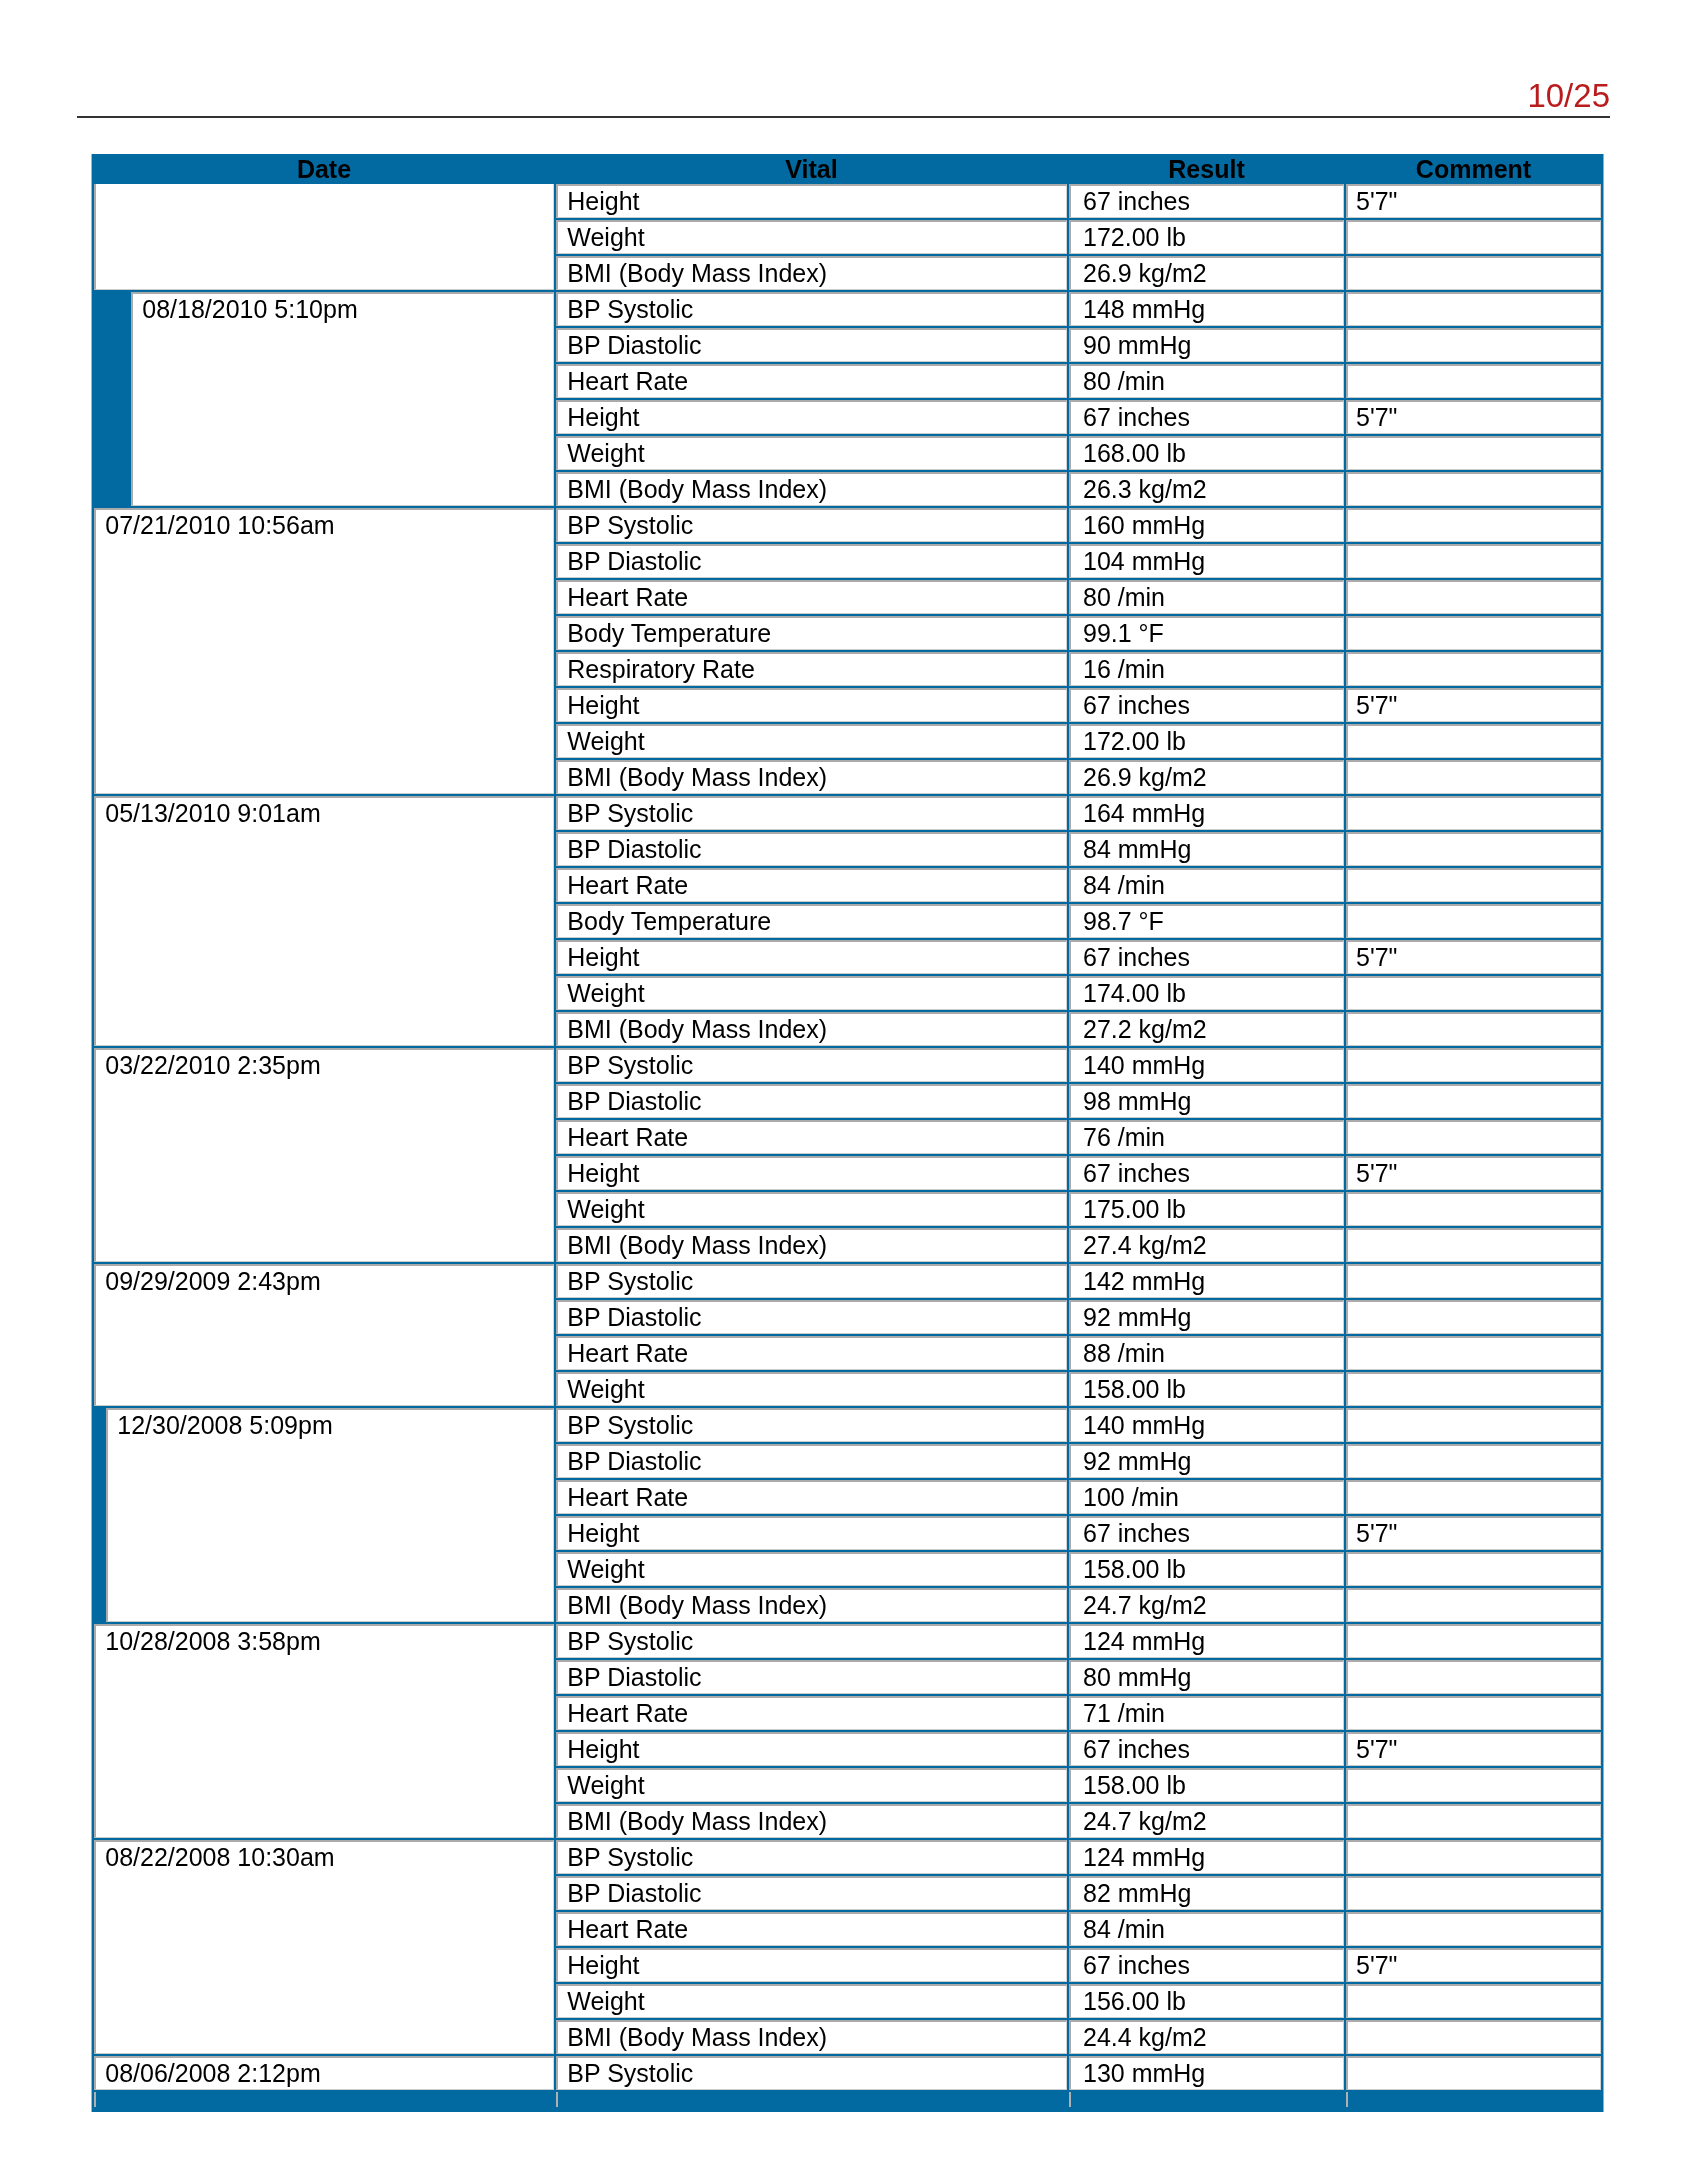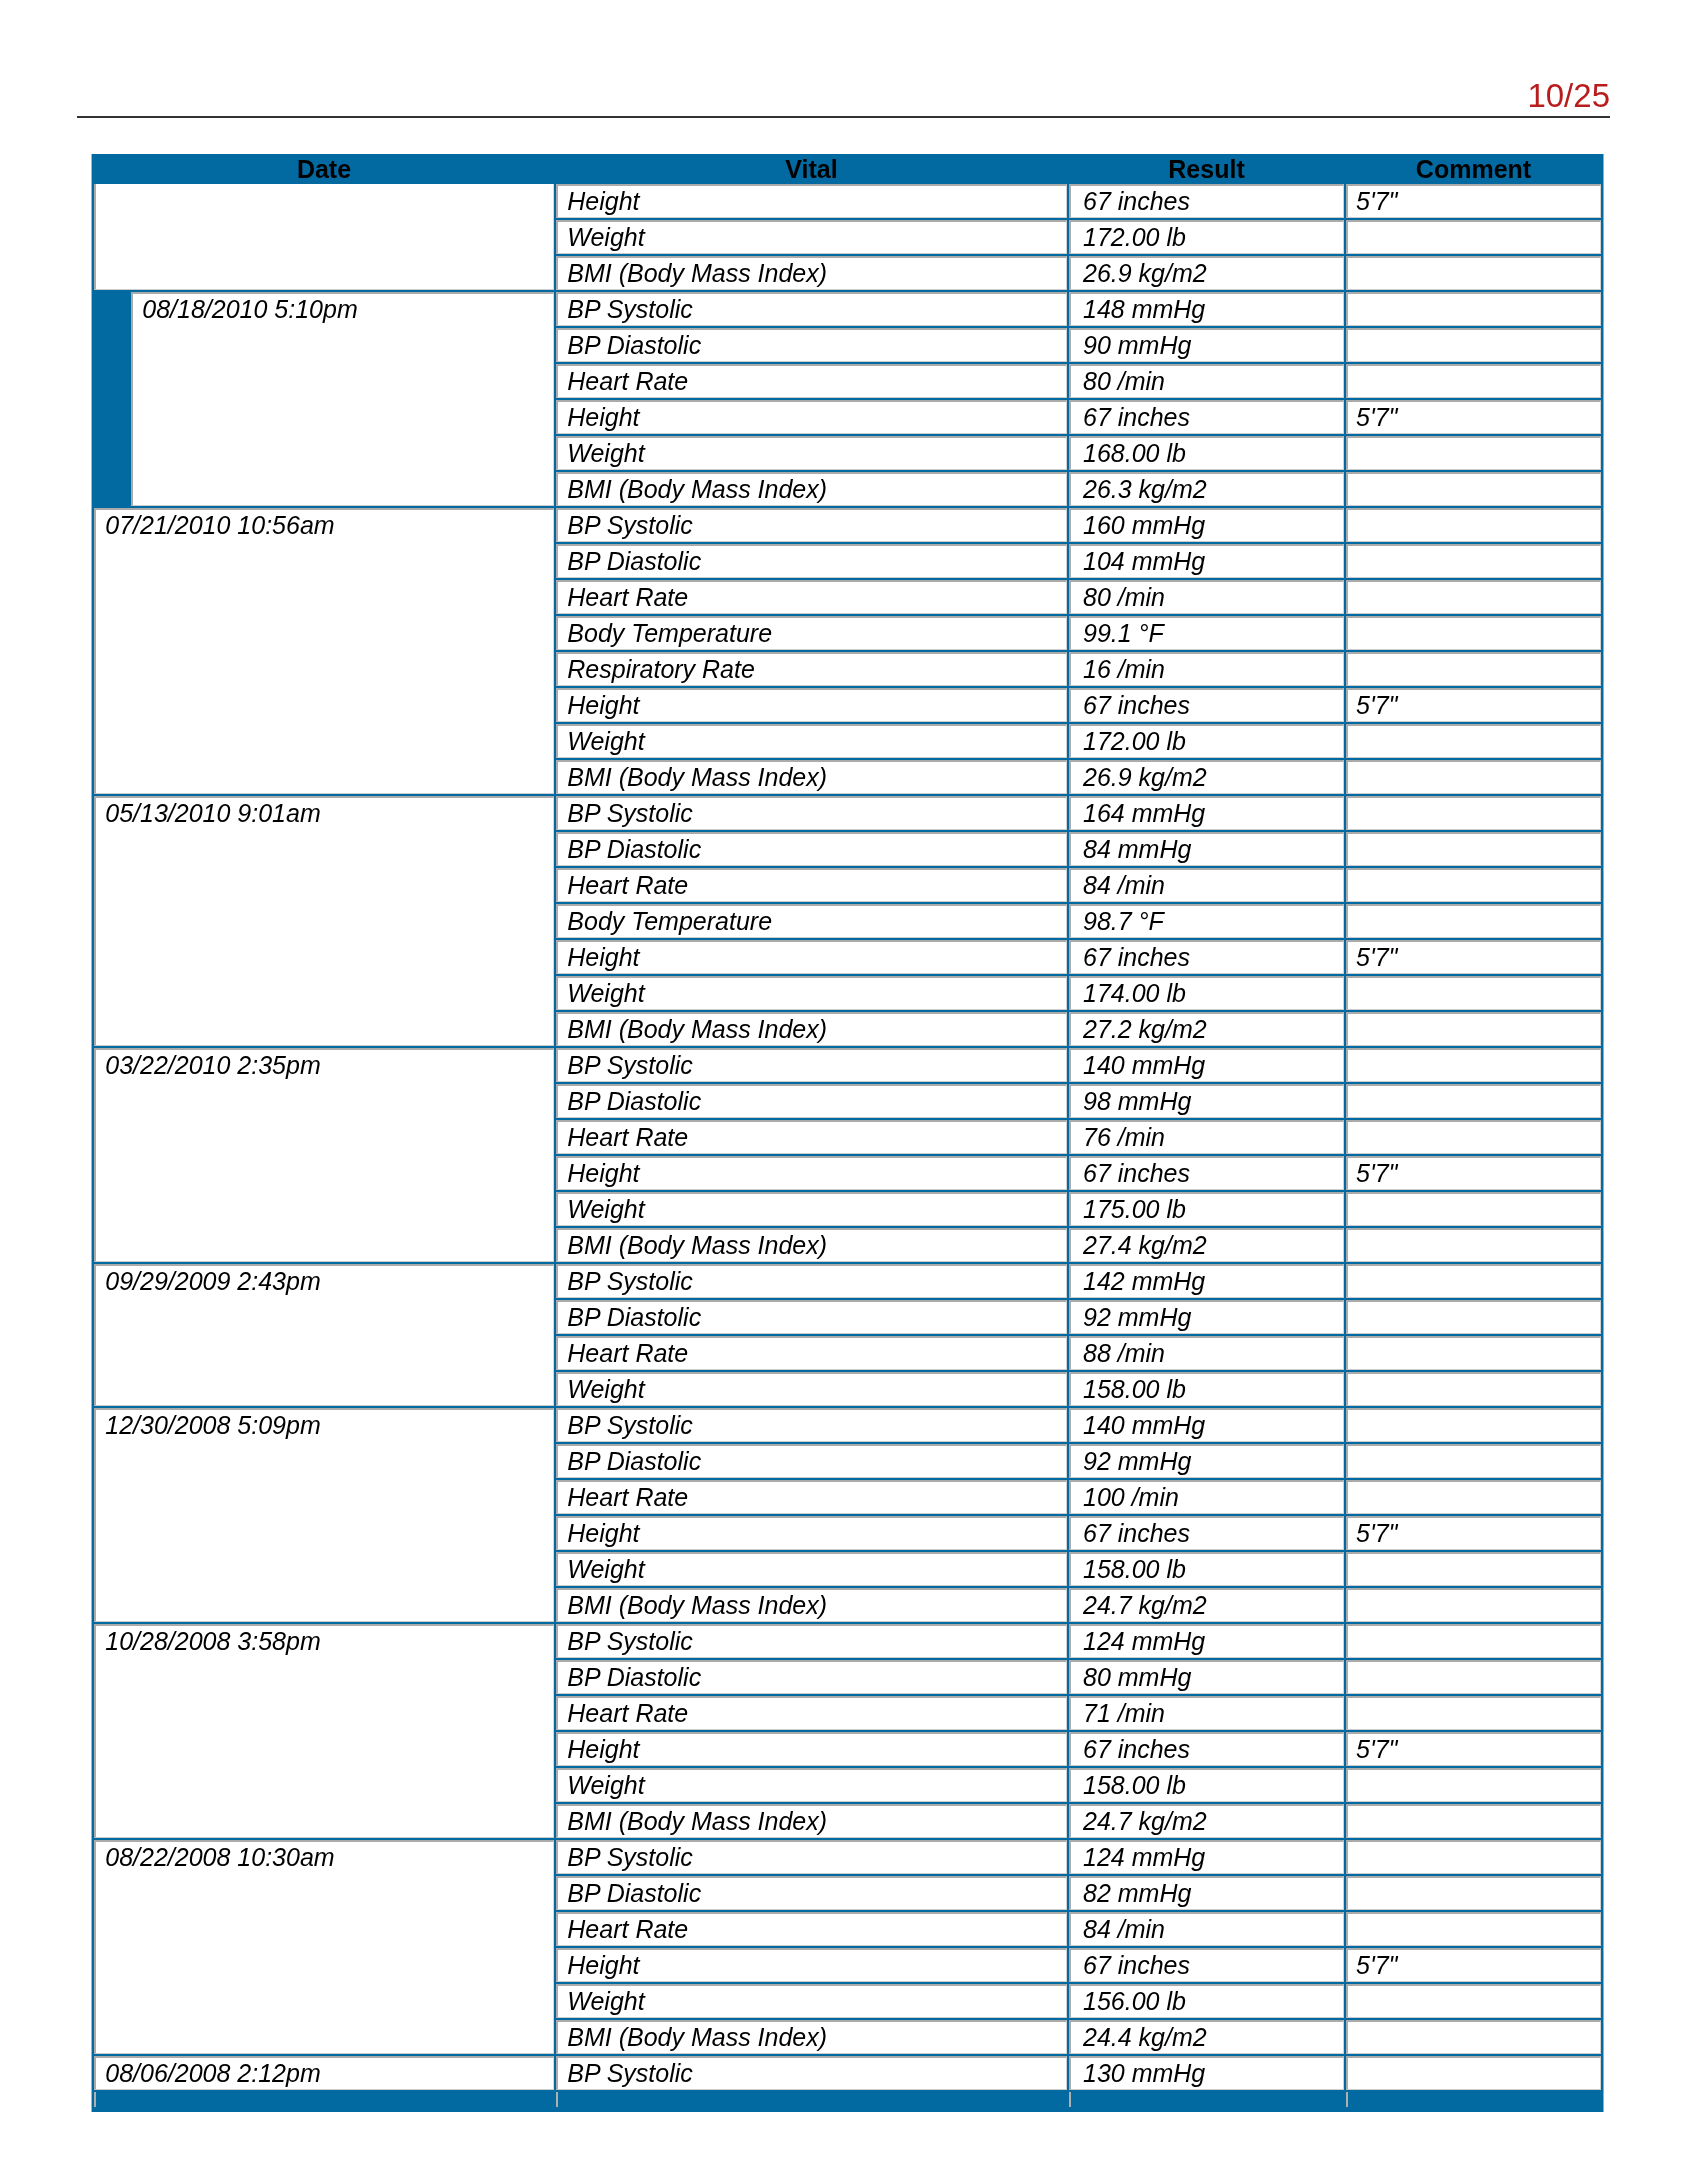--- a/index.html
+++ b/index.html
@@ -56,21 +56,20 @@
     font-weight: bold;
     font-size: 25px;
     text-align: center;
     white-space: nowrap;
   }
 
   .groups {
     display: flex;
     flex-direction: column;
     gap: 2px;
-    font-style: italic;
   }
 
   .group {
     row-gap: 2px;
   }
 
   .cell {
     background: #fff;
     border-top: 2.6px solid #ababab;
     border-left: 2.6px solid #ababab;
@@ -265,21 +264,21 @@
 
   <div class="cell vital-cell">Heart Rate</div>
   <div class="cell result-cell">88 /min</div>
   <div class="cell comment-cell"></div>
 
   <div class="cell vital-cell">Weight</div>
   <div class="cell result-cell">158.00 lb</div>
   <div class="cell comment-cell"></div>
 </div>
       <div class="group cols" style="grid-template-rows: repeat(6, 34px);">
-    <div class="cell date-cell" style="grid-row: 1 / span 6;">12/30/2008 5:09pm</div>
+    <div class="cell date-cell" style="grid-row: 1 / span 6; margin-left: 12px;">12/30/2008 5:09pm</div>
 
   <div class="cell vital-cell">BP Systolic</div>
   <div class="cell result-cell">140 mmHg</div>
   <div class="cell comment-cell"></div>
 
   <div class="cell vital-cell">BP Diastolic</div>
   <div class="cell result-cell">92 mmHg</div>
   <div class="cell comment-cell"></div>
 
   <div class="cell vital-cell">Heart Rate</div>

